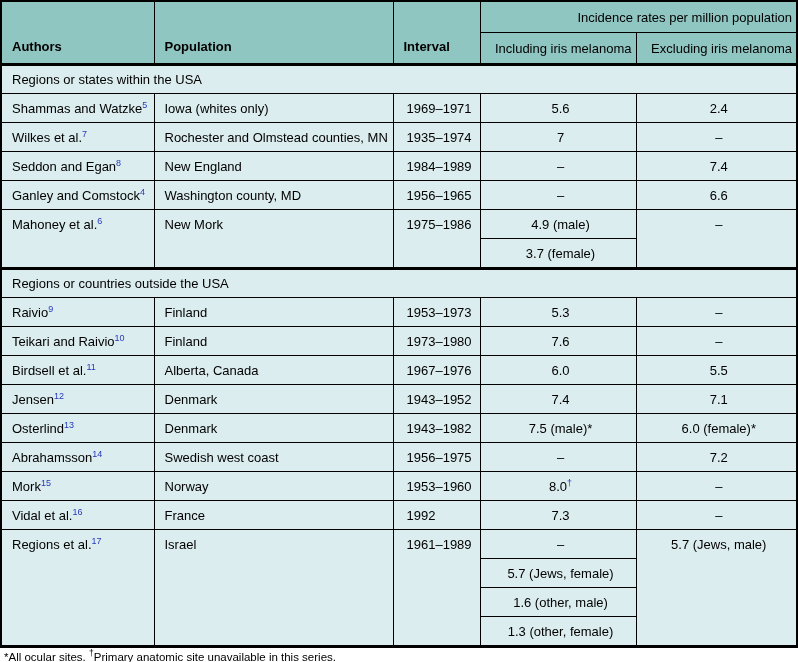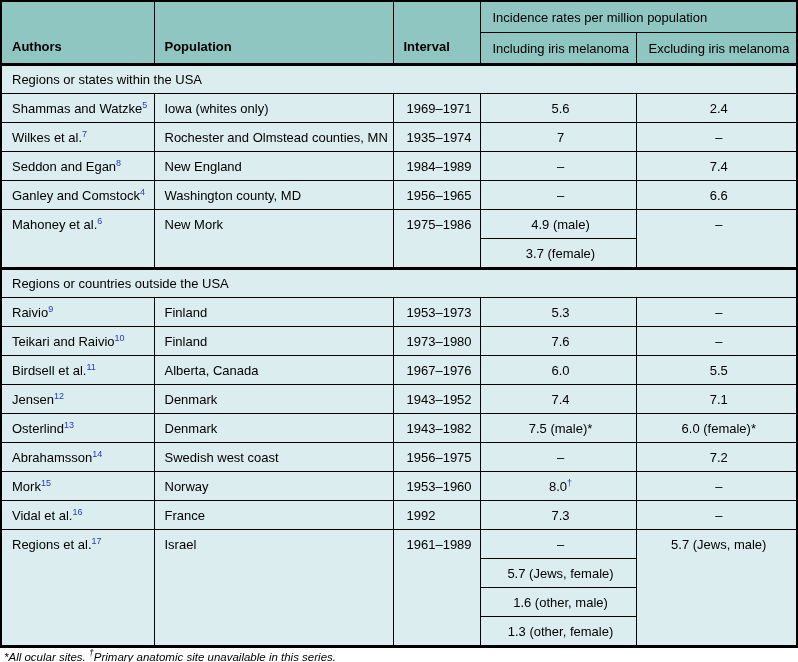--- a/index.html
+++ b/index.html
@@ -31,37 +31,36 @@
     font-weight: normal;
     vertical-align: middle;
     overflow: hidden;
     white-space: nowrap;
   }
   thead th { background: #90c6c2; }
   thead { border-bottom: 3px solid #000; }
   tr.hdr-top th { height: 30px; }
   tr.hdr-sub th { height: 30px; margin-top: 24px; }
   th.rowspan2 { vertical-align: bottom; padding-bottom: 9px; font-weight: bold; }
-  th.group, th.sub { text-align: left; padding-left: 12px; padding-right: 4px; }
+  th.group, th.sub { text-align: right; padding-left: 12px; padding-right: 4px; }
 
   tbody td { height: 28px; }
   tr.section-row { border-top: 3px solid #000; }
   tr.section-row td { font-weight: normal; height: 27px; }
   td.interval { padding-left: 13px; }
   td.val { padding-left: 11px; text-align: center; }
   td.multispan { vertical-align: top; padding-top: 7px; }
   sup.ref {
     color: #2438bd;
     font-size: 9px;
     line-height: 0;
     vertical-align: super;
   }
   .footnote {
     background: #fff;
-    font-style: italic;
     font-size: 11.5px;
     padding: 3px 0 0 4px;
     color: #000;
   }
   .footnote sup { font-size: 8.5px; line-height: 0; }
 </style>
 </head>
 <body>
 
 <table>

